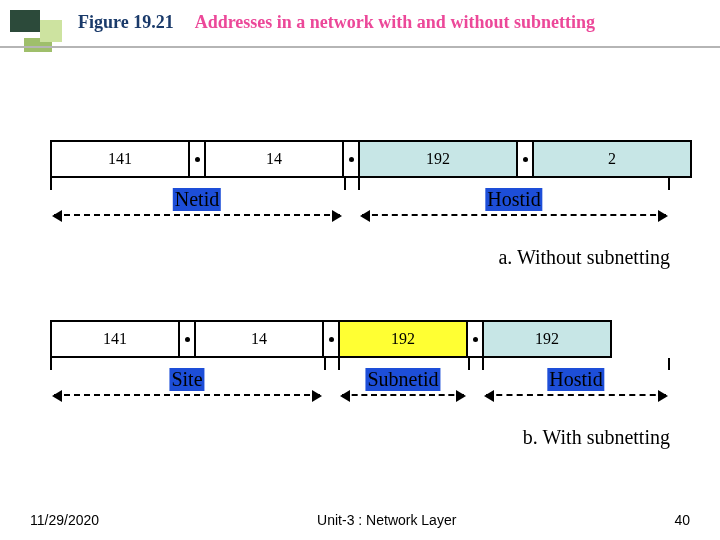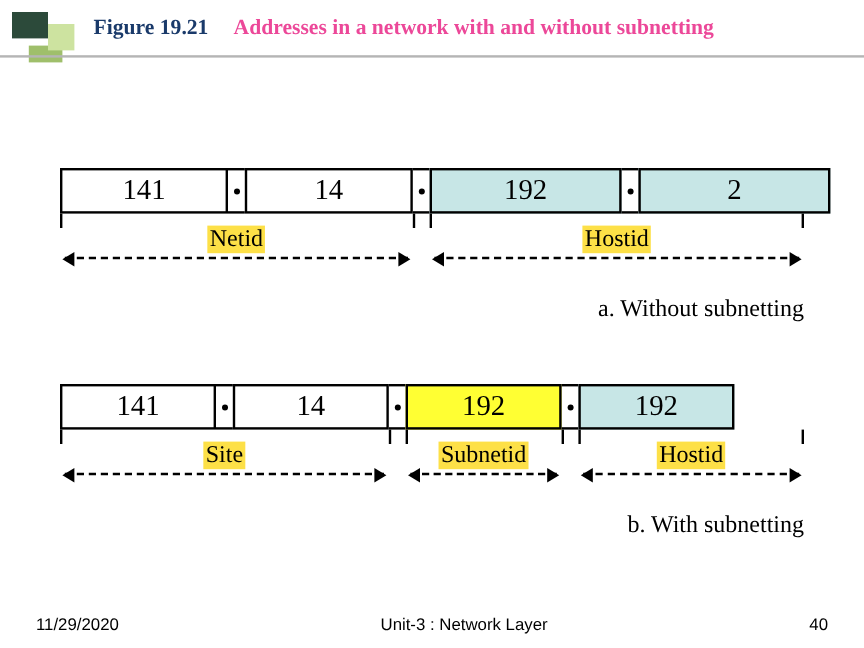--- a/index.html
+++ b/index.html
@@ -18,35 +18,35 @@
   .title-row .fig-txt { color: #ec4899; font-size: 18px; }
 
   .hdr-rule { position: absolute; left: 0; right: 0; top: 46px; height: 2px; background: #b5b5b5; }
 
   
   .diag { position: absolute; left: 50px; width: 620px; font-family: 'Times New Roman', serif; }
   .diag-a { top: 140px; }
   .diag-b { top: 320px; }
 
   .row { display: flex; align-items: stretch; height: 38px; }
-  .cell { flex: 1; border: 2px solid #000; display: flex; align-items: center; justify-content: center; font-size: 24px; }
+  .cell { flex: 1; border: 2px solid #000; display: flex; align-items: center; justify-content: center; font-size: 16px; }
   .fill-blue { background: #c7e6e6; }
   .fill-yellow { background: #ffff33; }
   .sep { width: 14px; border-top: 2px solid #000; border-bottom: 2px solid #000; display: flex; align-items: center; justify-content: center; }
   .sep .dot { width: 5px; height: 5px; border-radius: 50%; background: #000; }
 
   .tick-row { position: relative; height: 12px; }
   .tick { position: absolute; top: 0; height: 12px; border-left: 2px dashed #000; }
 
   .arrow-row { position: relative; height: 24px; margin-top: 2px; }
   .arrow { position: absolute; top: 0; height: 0; border-top: 2px dashed #000; }
   .arrow::before, .arrow::after { content: ''; position: absolute; top: -6px; width: 0; height: 0; border-top: 6px solid transparent; border-bottom: 6px solid transparent; }
   .arrow::before { left: -2px; border-right: 10px solid #000; }
   .arrow::after  { right: -2px; border-left: 10px solid #000; }
-  .arrow .lbl { position: absolute; top: -28px; left: 50%; transform: translateX(-50%); font-size: 20px; background: #fde047; padding: 0 2px; white-space: nowrap; }
+  .arrow .lbl { position: absolute; top: -28px; left: 50%; transform: translateX(-50%); font-size: 20px; background: #1d4ed8; padding: 0 2px; white-space: nowrap; }
 
   .caption { text-align: right; font-size: 20px; margin-top: 30px; }
 
   
   .footer { position: absolute; left: 0; right: 0; bottom: 12px; display: flex; justify-content: space-between; padding: 0 30px; font-family: Arial, sans-serif; font-size: 14px; color: #000; text-align: right; }
 
   
   .diag-a .cell { width: 140px; flex: none; }
   .diag-a .cell.wide { width: 160px; }
   .diag-a .sep { flex: none; }

